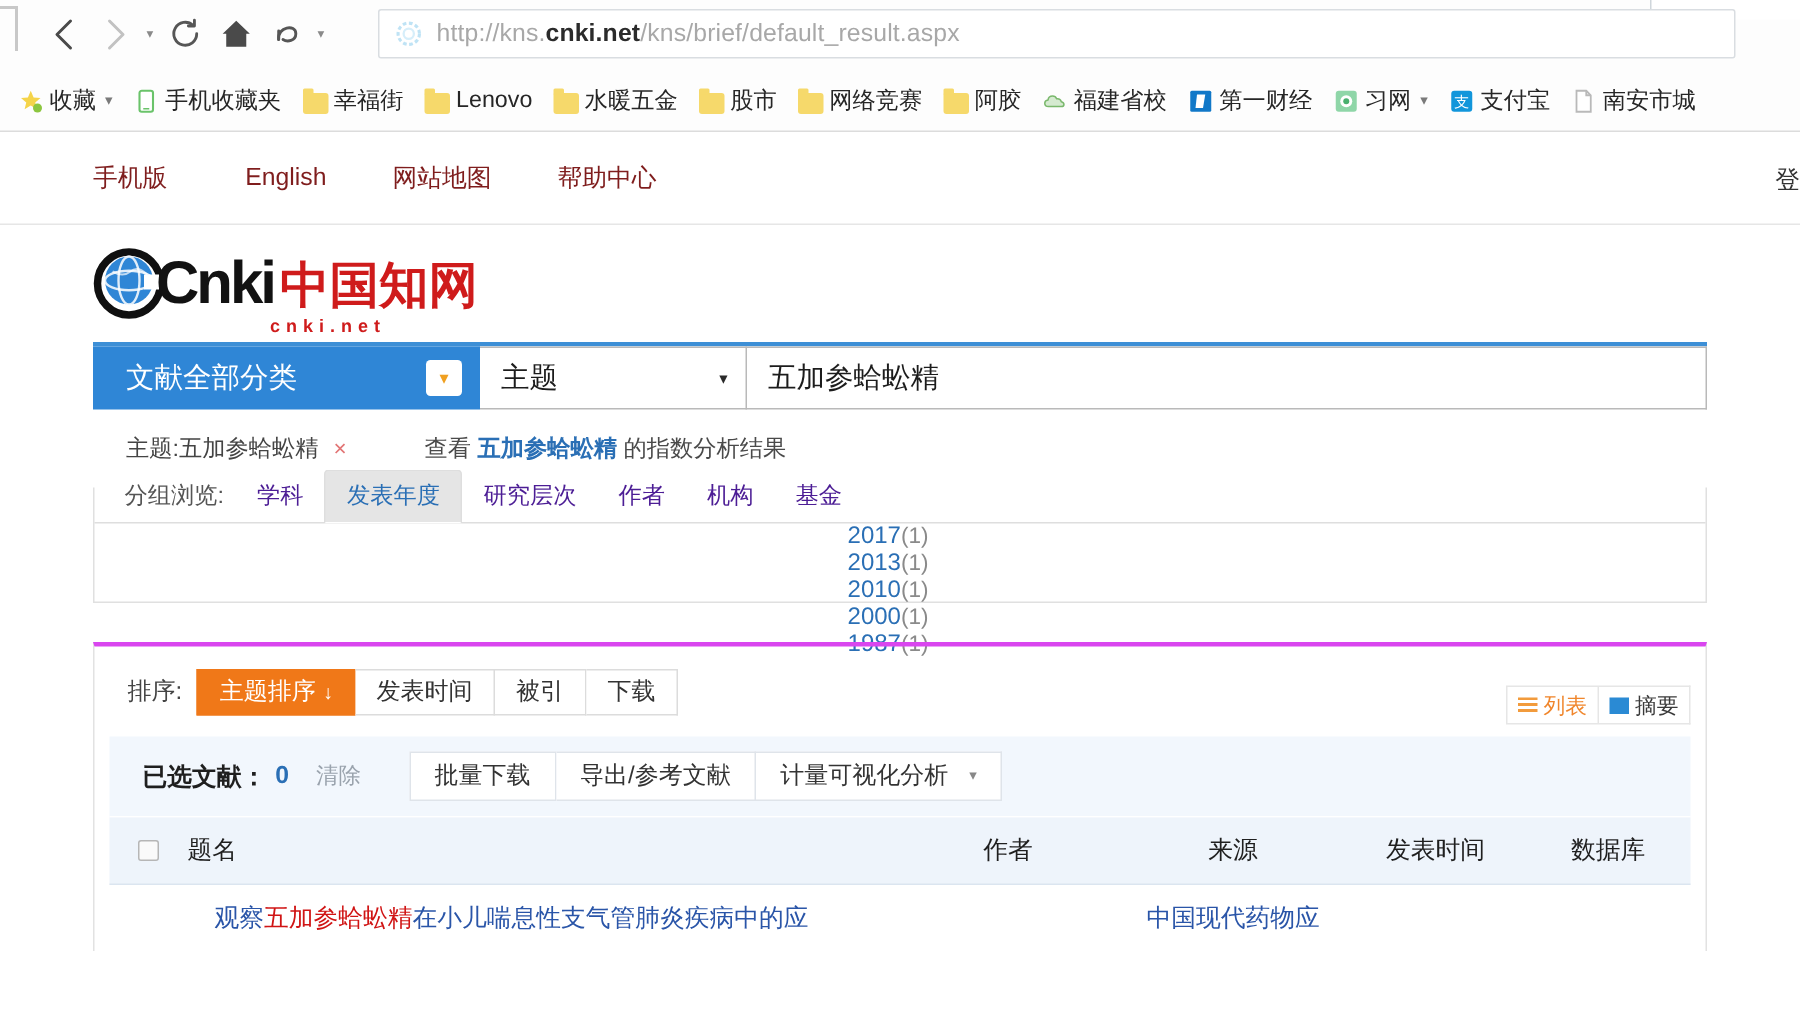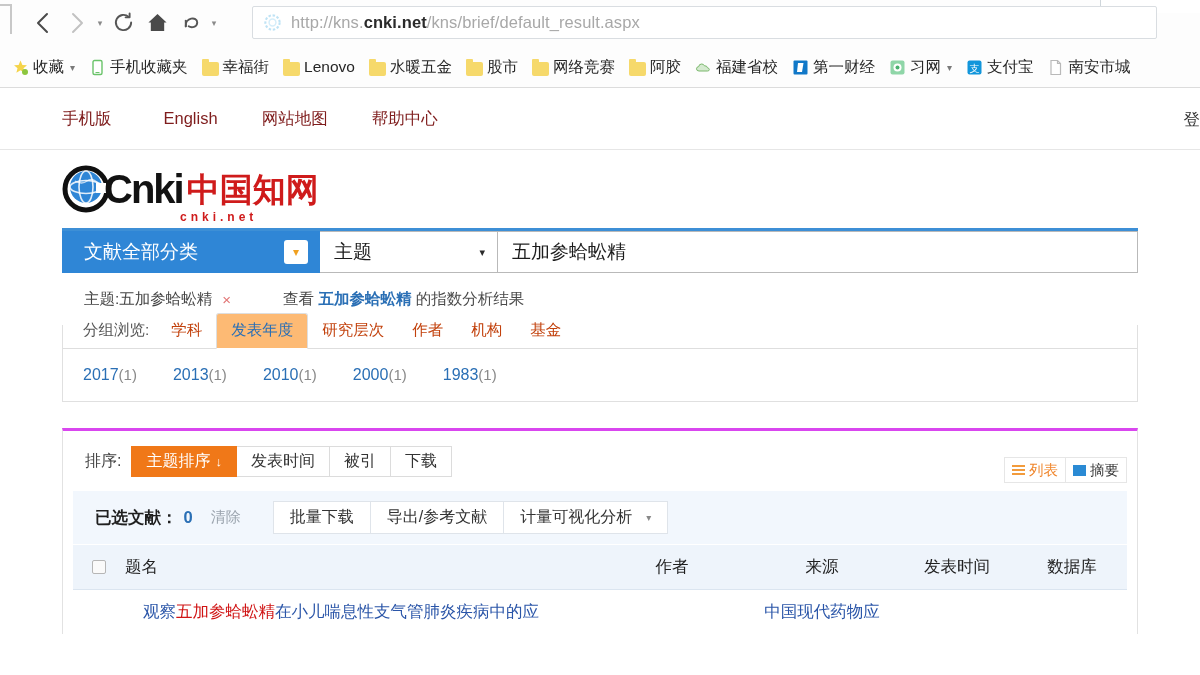--- a/index.html
+++ b/index.html
@@ -218,31 +218,31 @@
   }
   .group-tabs {
     display: flex; align-items: flex-end; height: 38px;
     padding-left: 20px; gap: 0px;
     border-bottom: 1px solid #dedede;
     position: relative; top: -14px;
     background: transparent;
   }
   .gt-label { font-size: 15.5px; color: #555; padding: 0 8px 7px 0; }
   .gt {
-    font-size: 15.5px; color: #c2410c; padding: 6px 14px 7px;
+    font-size: 15.5px; color: #4c1d95; padding: 6px 14px 7px;
     position: relative; white-space: nowrap;
   }
   .gt.active {
-    color: #2a6fb5; background: #fdba74;
+    color: #2a6fb5; background: #e5e5e5;
     border: 1px solid #dedede; border-bottom: 1px solid #ffffff;
     border-radius: 3px 3px 0 0; margin-bottom: -1px;
   }
   .year-row {
     display: flex; align-items: center; height: 52px;
-    padding-left: 20px; margin-top: -14px;
+    padding-left: 20px; margin-top: -14px; flex-direction: column;
   }
   .year-item { font-size: 16px; color: #2a6fb5; margin-right: 36px; white-space: nowrap; }
   .year-item .cnt { color: #8a8a8a; font-size: 15px; }
 
   
   .results {
     margin: 26px 62px 0 62px;
     border-top: 3px solid #d946ef;
     border-left: 1px solid #e2e2e2;
     border-right: 1px solid #e2e2e2;
@@ -532,21 +532,21 @@
             <div class="gt">作者</div>
             <div class="gt">机构</div>
             <div class="gt">基金</div>
           </div>
       <div class="year-row">
 
       <div class="year-item"><span>2017</span><span class="cnt">(1)</span></div>
             <div class="year-item"><span>2013</span><span class="cnt">(1)</span></div>
             <div class="year-item"><span>2010</span><span class="cnt">(1)</span></div>
             <div class="year-item"><span>2000</span><span class="cnt">(1)</span></div>
-            <div class="year-item"><span>1983</span><span class="cnt">(1)</span></div>
+            <div class="year-item"><span>1987</span><span class="cnt">(1)</span></div>
           </div>
     </div>
 
     <div class="results">
       <div class="sort-row">
         <span class="sort-label">排序:</span>
         <div class="sort-btns">
               <div class="sbtn active">
                 <span>主题排序</span>
                 <span class="arrow">↓</span>

